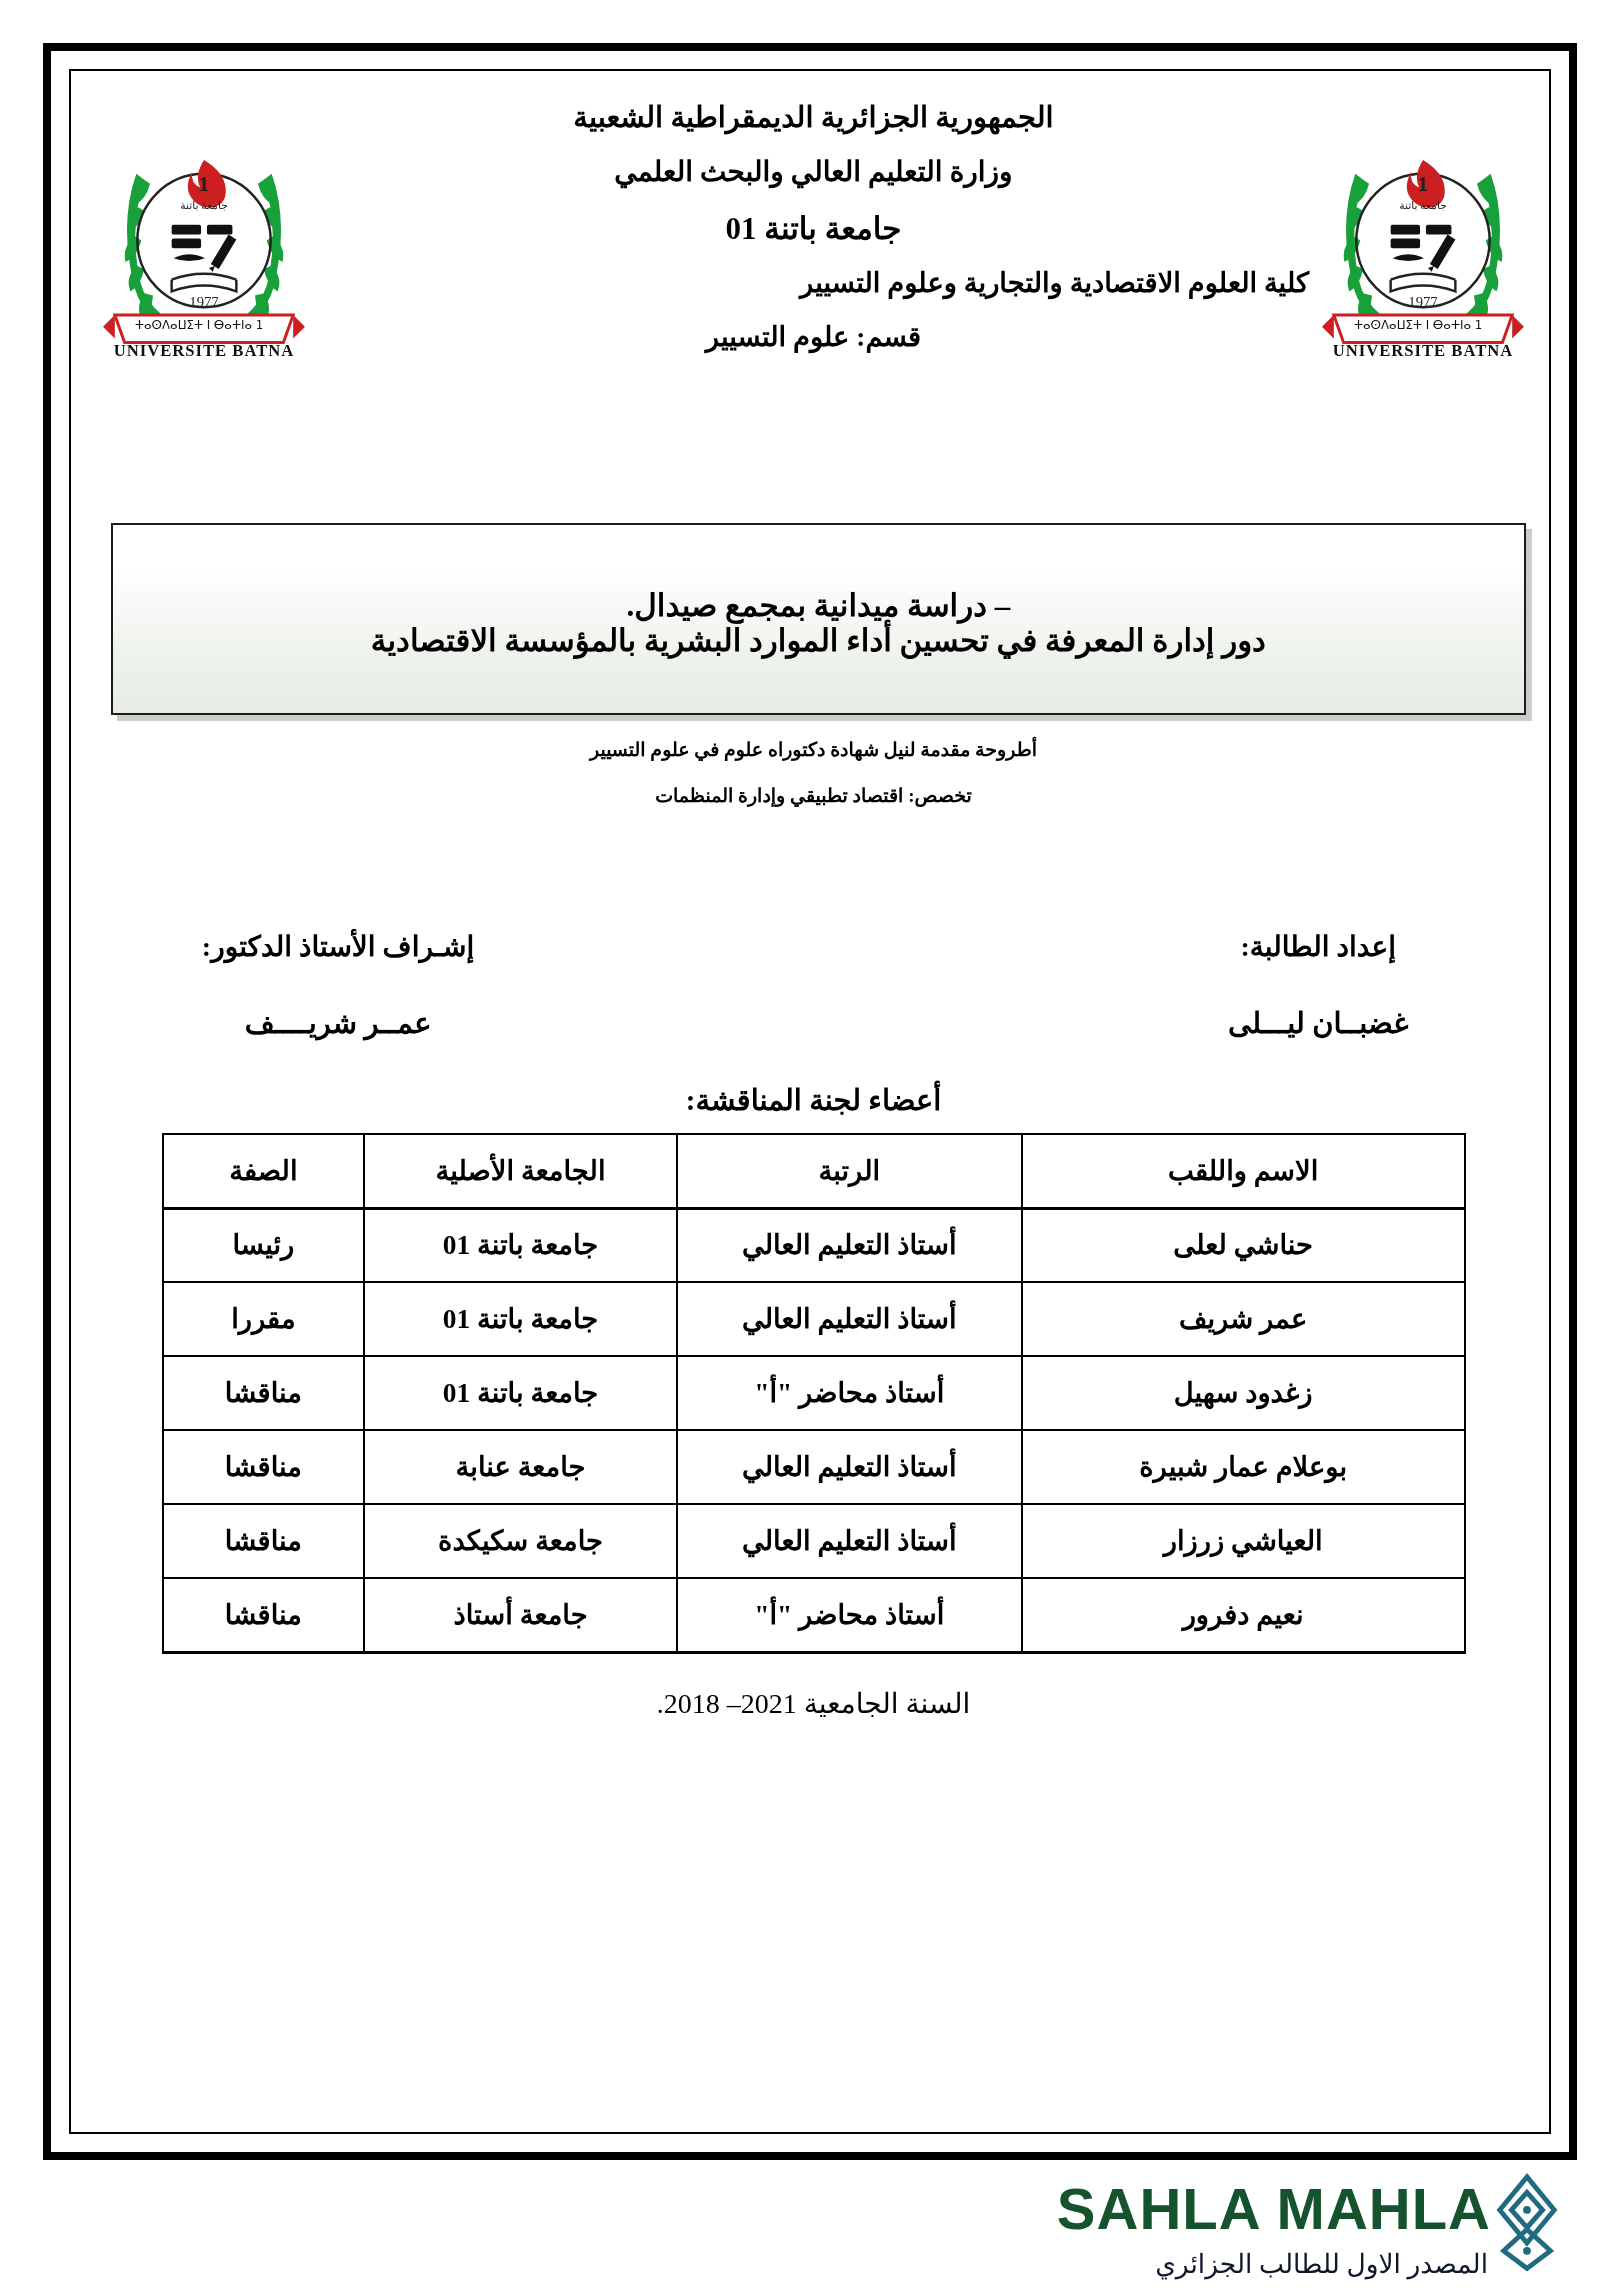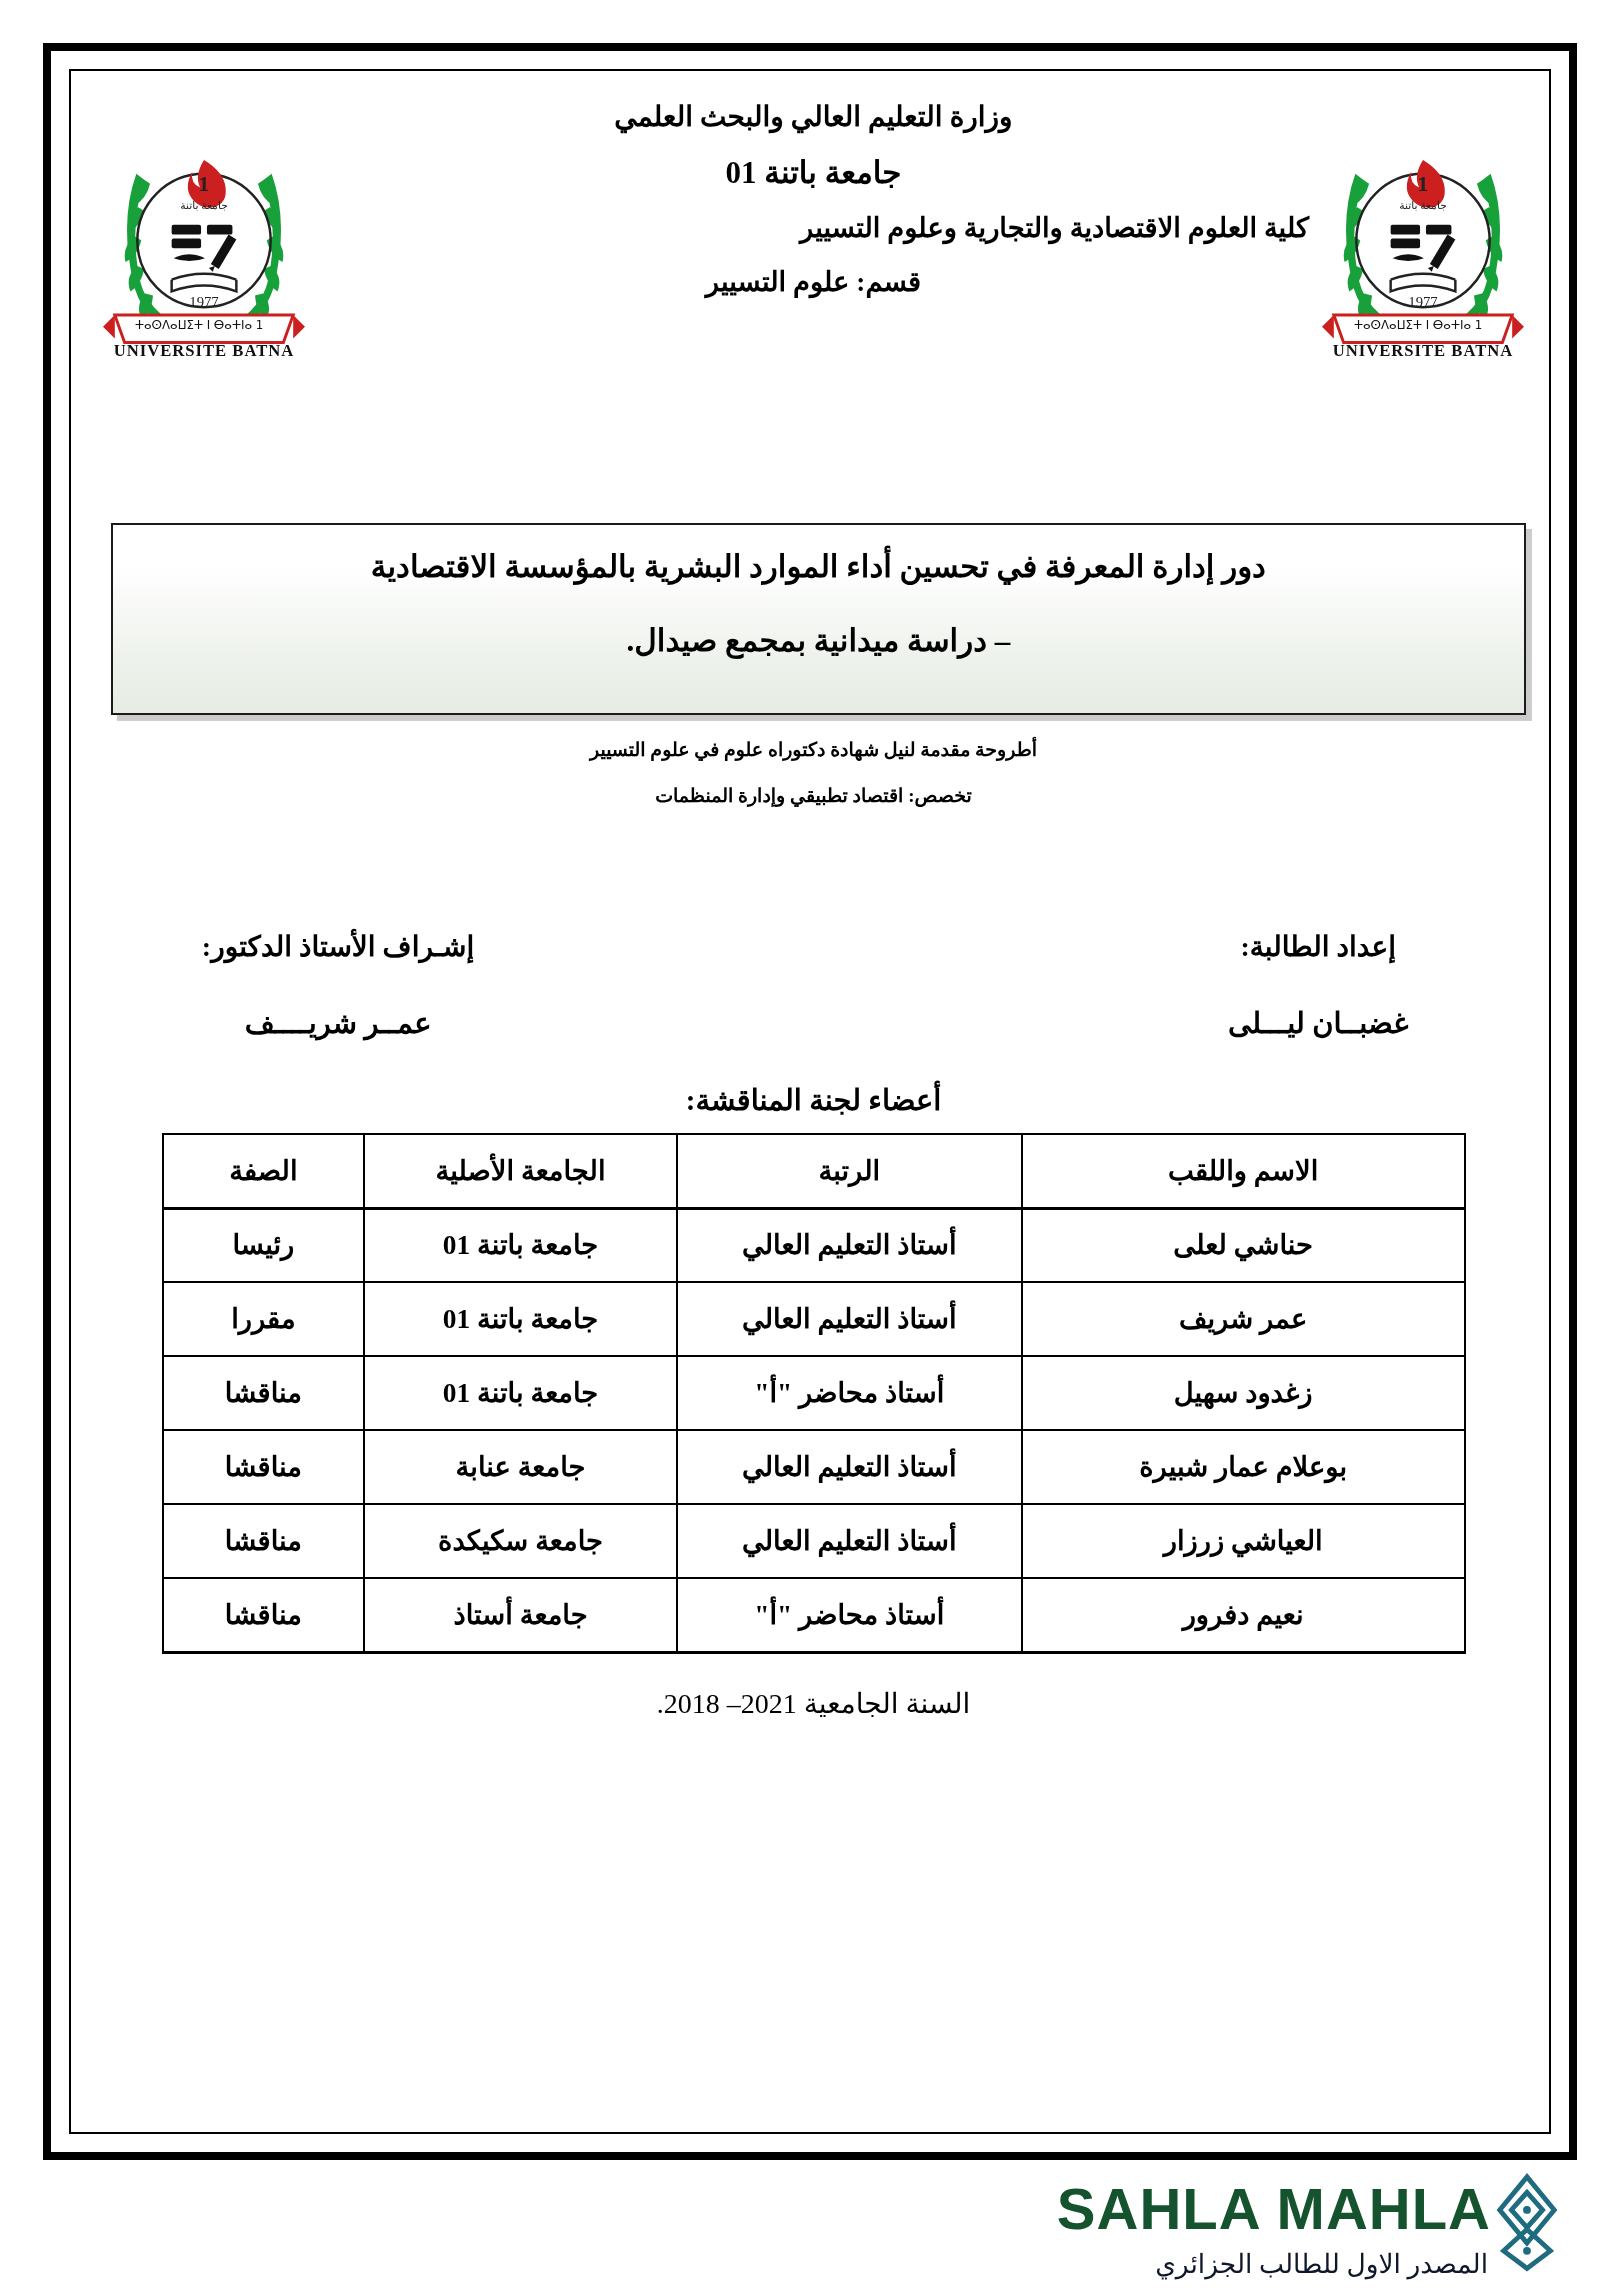--- a/index.html
+++ b/index.html
@@ -307,30 +307,31 @@
         <text x="105" y="196" font-family="Liberation Serif, serif" font-size="15" fill="#222" text-anchor="middle">1977</text>
         <path d="M14 204 L196 204 L186 232 L24 232 Z" fill="#ffffff" stroke="#cc1f1f" stroke-width="3"></path>
         <path d="M14 204 L2 216 L14 228 Z" fill="#cc1f1f"></path>
         <path d="M196 204 L208 216 L196 228 Z" fill="#cc1f1f"></path>
         <text x="100" y="218" font-family="DejaVu Sans, sans-serif" font-size="12" fill="#111" text-anchor="middle">ⵜⴰⵙⴷⴰⵡⵉⵜ ⵏ ⴱⴰⵜⵏⴰ 1</text>
         <text x="105" y="246" font-family="Liberation Serif, serif" font-size="17" font-weight="bold" fill="#111" text-anchor="middle" letter-spacing="1">UNIVERSITE BATNA</text>
       </svg>
     </div>
 
     <div class="header-lines">
+      <div class="hline l1">الجمهورية الجزائرية الديمقراطية الشعبية</div>
       <div class="hline l2">وزارة التعليم العالي والبحث العلمي</div>
       <div class="hline l3">جامعة  باتنة 01</div>
       <div class="hline l4">كلية العلوم الاقتصادية والتجارية وعلوم التسيير</div>
       <div class="hline l5">قسم: علوم التسيير</div>
     </div>
   </div>
 
   <div class="title-box">
+    <div class="title-line t2">– دراسة ميدانية بمجمع صيدال.</div>
     <div class="title-line t1">دور إدارة المعرفة في تحسين أداء الموارد البشرية بالمؤسسة الاقتصادية</div>
-    <div class="title-line t2">– دراسة ميدانية بمجمع صيدال.</div>
   </div>
 
   <div class="degree-block">
     <div class="degree-line">أطروحة مقدمة لنيل شهادة دكتوراه علوم في علوم التسيير</div>
     <div class="degree-line">تخصص: اقتصاد تطبيقي وإدارة المنظمات</div>
   </div>
 
   <div class="people">
     <div class="people-col student">
       <div class="role">إعداد الطالبة:</div>

